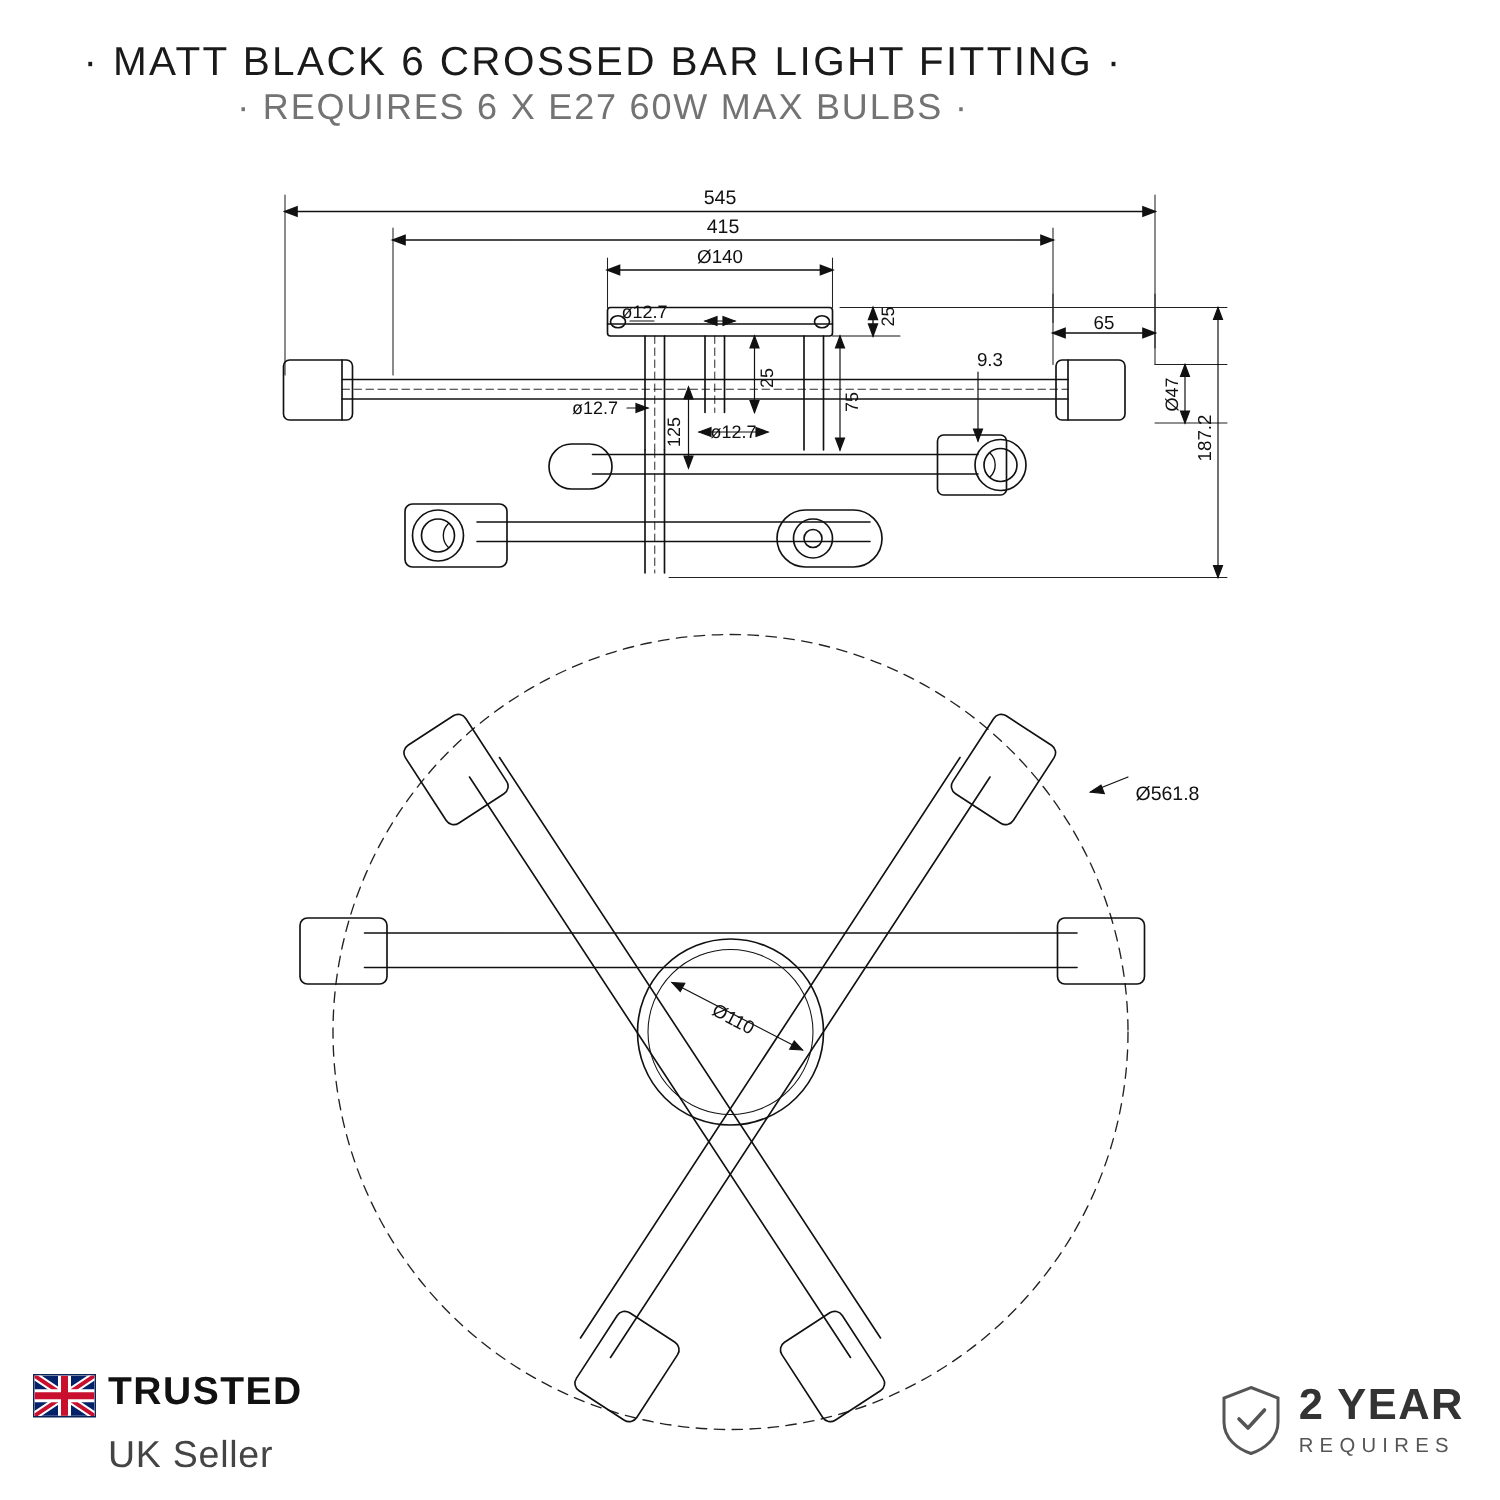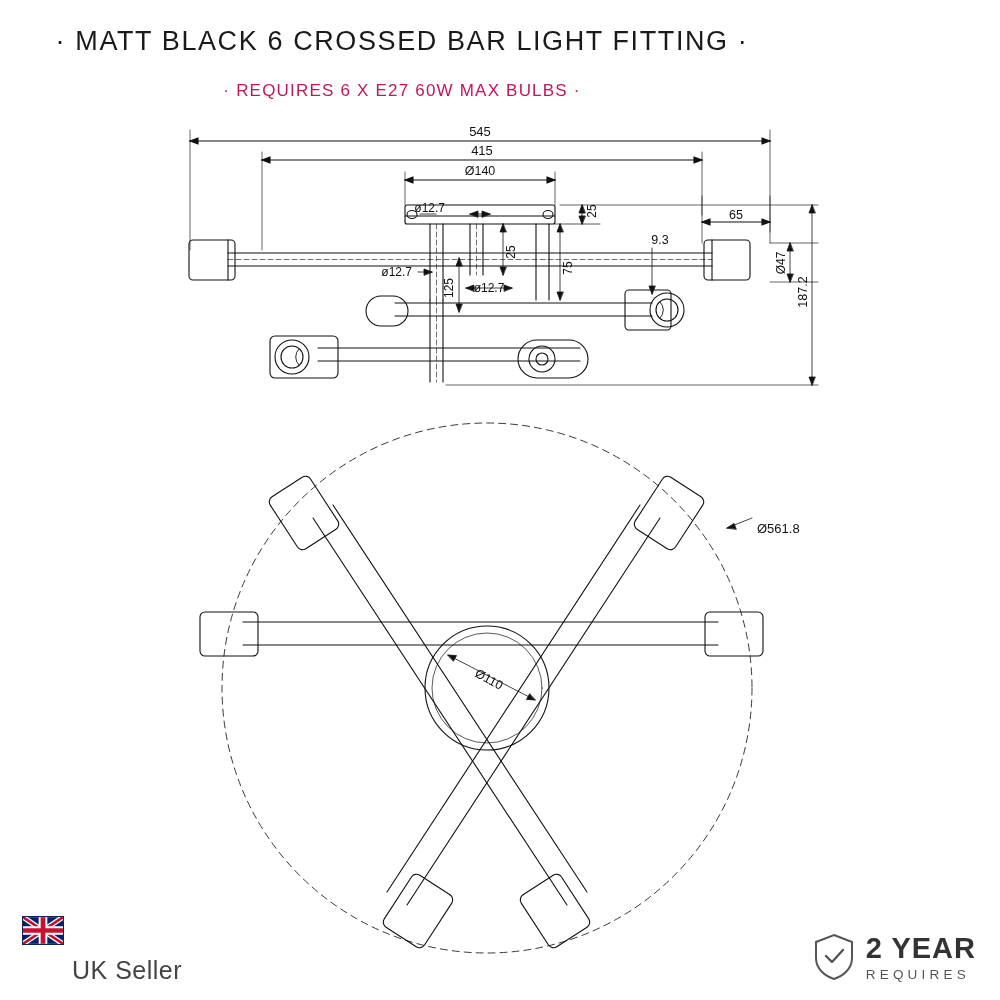--- a/index.html
+++ b/index.html
@@ -15,22 +15,22 @@
 
   
   .header{
     position:absolute;top:26px;left:0;width:804px;text-align:center;
   }
   .title{
     font-size:27px;letter-spacing:1.6px;font-weight:400;color:#1a1a1a;
     white-space:nowrap;
   }
   .subtitle{
-    margin-top:24px;
-    font-size:17px;letter-spacing:1.2px;font-weight:400;color:#be185d;
+    margin-top:1px;
+    font-size:24px;letter-spacing:1.2px;font-weight:400;color:#737373;
     white-space:nowrap;
   }
 
   
   svg.draw{position:absolute;top:0;left:0;width:1000px;height:1000px;}
 
   
   .trusted{
     position:absolute;left:22px;bottom:18px;width:260px;height:70px;
   }
@@ -42,21 +42,21 @@
     position:absolute;left:50px;top:0;
     font-size:26px;font-weight:bold;letter-spacing:1px;color:#111;
   }
   .trusted-sub{
     position:absolute;left:50px;top:44px;
     font-size:25px;font-weight:300;letter-spacing:0.5px;color:#444;
   }
 
   .guarantee{
     position:absolute;right:24px;bottom:18px;height:70px;
-    display:flex;align-items:flex-end;gap:10px;
+    display:flex;align-items:center;gap:10px;
   }
   .g-text{display:flex;flex-direction:column;align-items:flex-start;}
   .g-year{font-size:29px;font-weight:bold;color:#333;letter-spacing:1px;line-height:1;}
   .g-guar{font-size:13.5px;letter-spacing:4.2px;color:#555;margin-top:4px;}
 </style>
 </head>
 <body>
 
 <div class="page">
 
@@ -281,20 +281,21 @@
   </svg>
 
   <div class="trusted">
     <svg class="flag" viewBox="0 0 60 40">
       <rect width="60" height="40" fill="#012169"></rect>
       <path d="M0,0 L60,40 M60,0 L0,40" stroke="#fff" stroke-width="8"></path>
       <path d="M0,0 L60,40 M60,0 L0,40" stroke="#C8102E" stroke-width="4"></path>
       <path d="M30,0 V40 M0,20 H60" stroke="#fff" stroke-width="13"></path>
       <path d="M30,0 V40 M0,20 H60" stroke="#C8102E" stroke-width="7"></path>
     </svg>
+    <div class="trusted-main">TRUSTED</div>
     <div class="trusted-sub">UK Seller</div>
   </div>
 
   <div class="guarantee">
     <svg width="44" height="50" viewBox="0 0 44 50">
       <path d="M22 3 L40 10 V26 C40 37 31 44 22 47 C13 44 4 37 4 26 V10 Z" fill="none" stroke="#555" stroke-width="2"></path>
       <path d="M14 24 l6 6 11 -12" fill="none" stroke="#555" stroke-width="2.4" stroke-linecap="round" stroke-linejoin="round"></path>
     </svg>
     <div class="g-text">
       <div class="g-year">2 YEAR</div>

